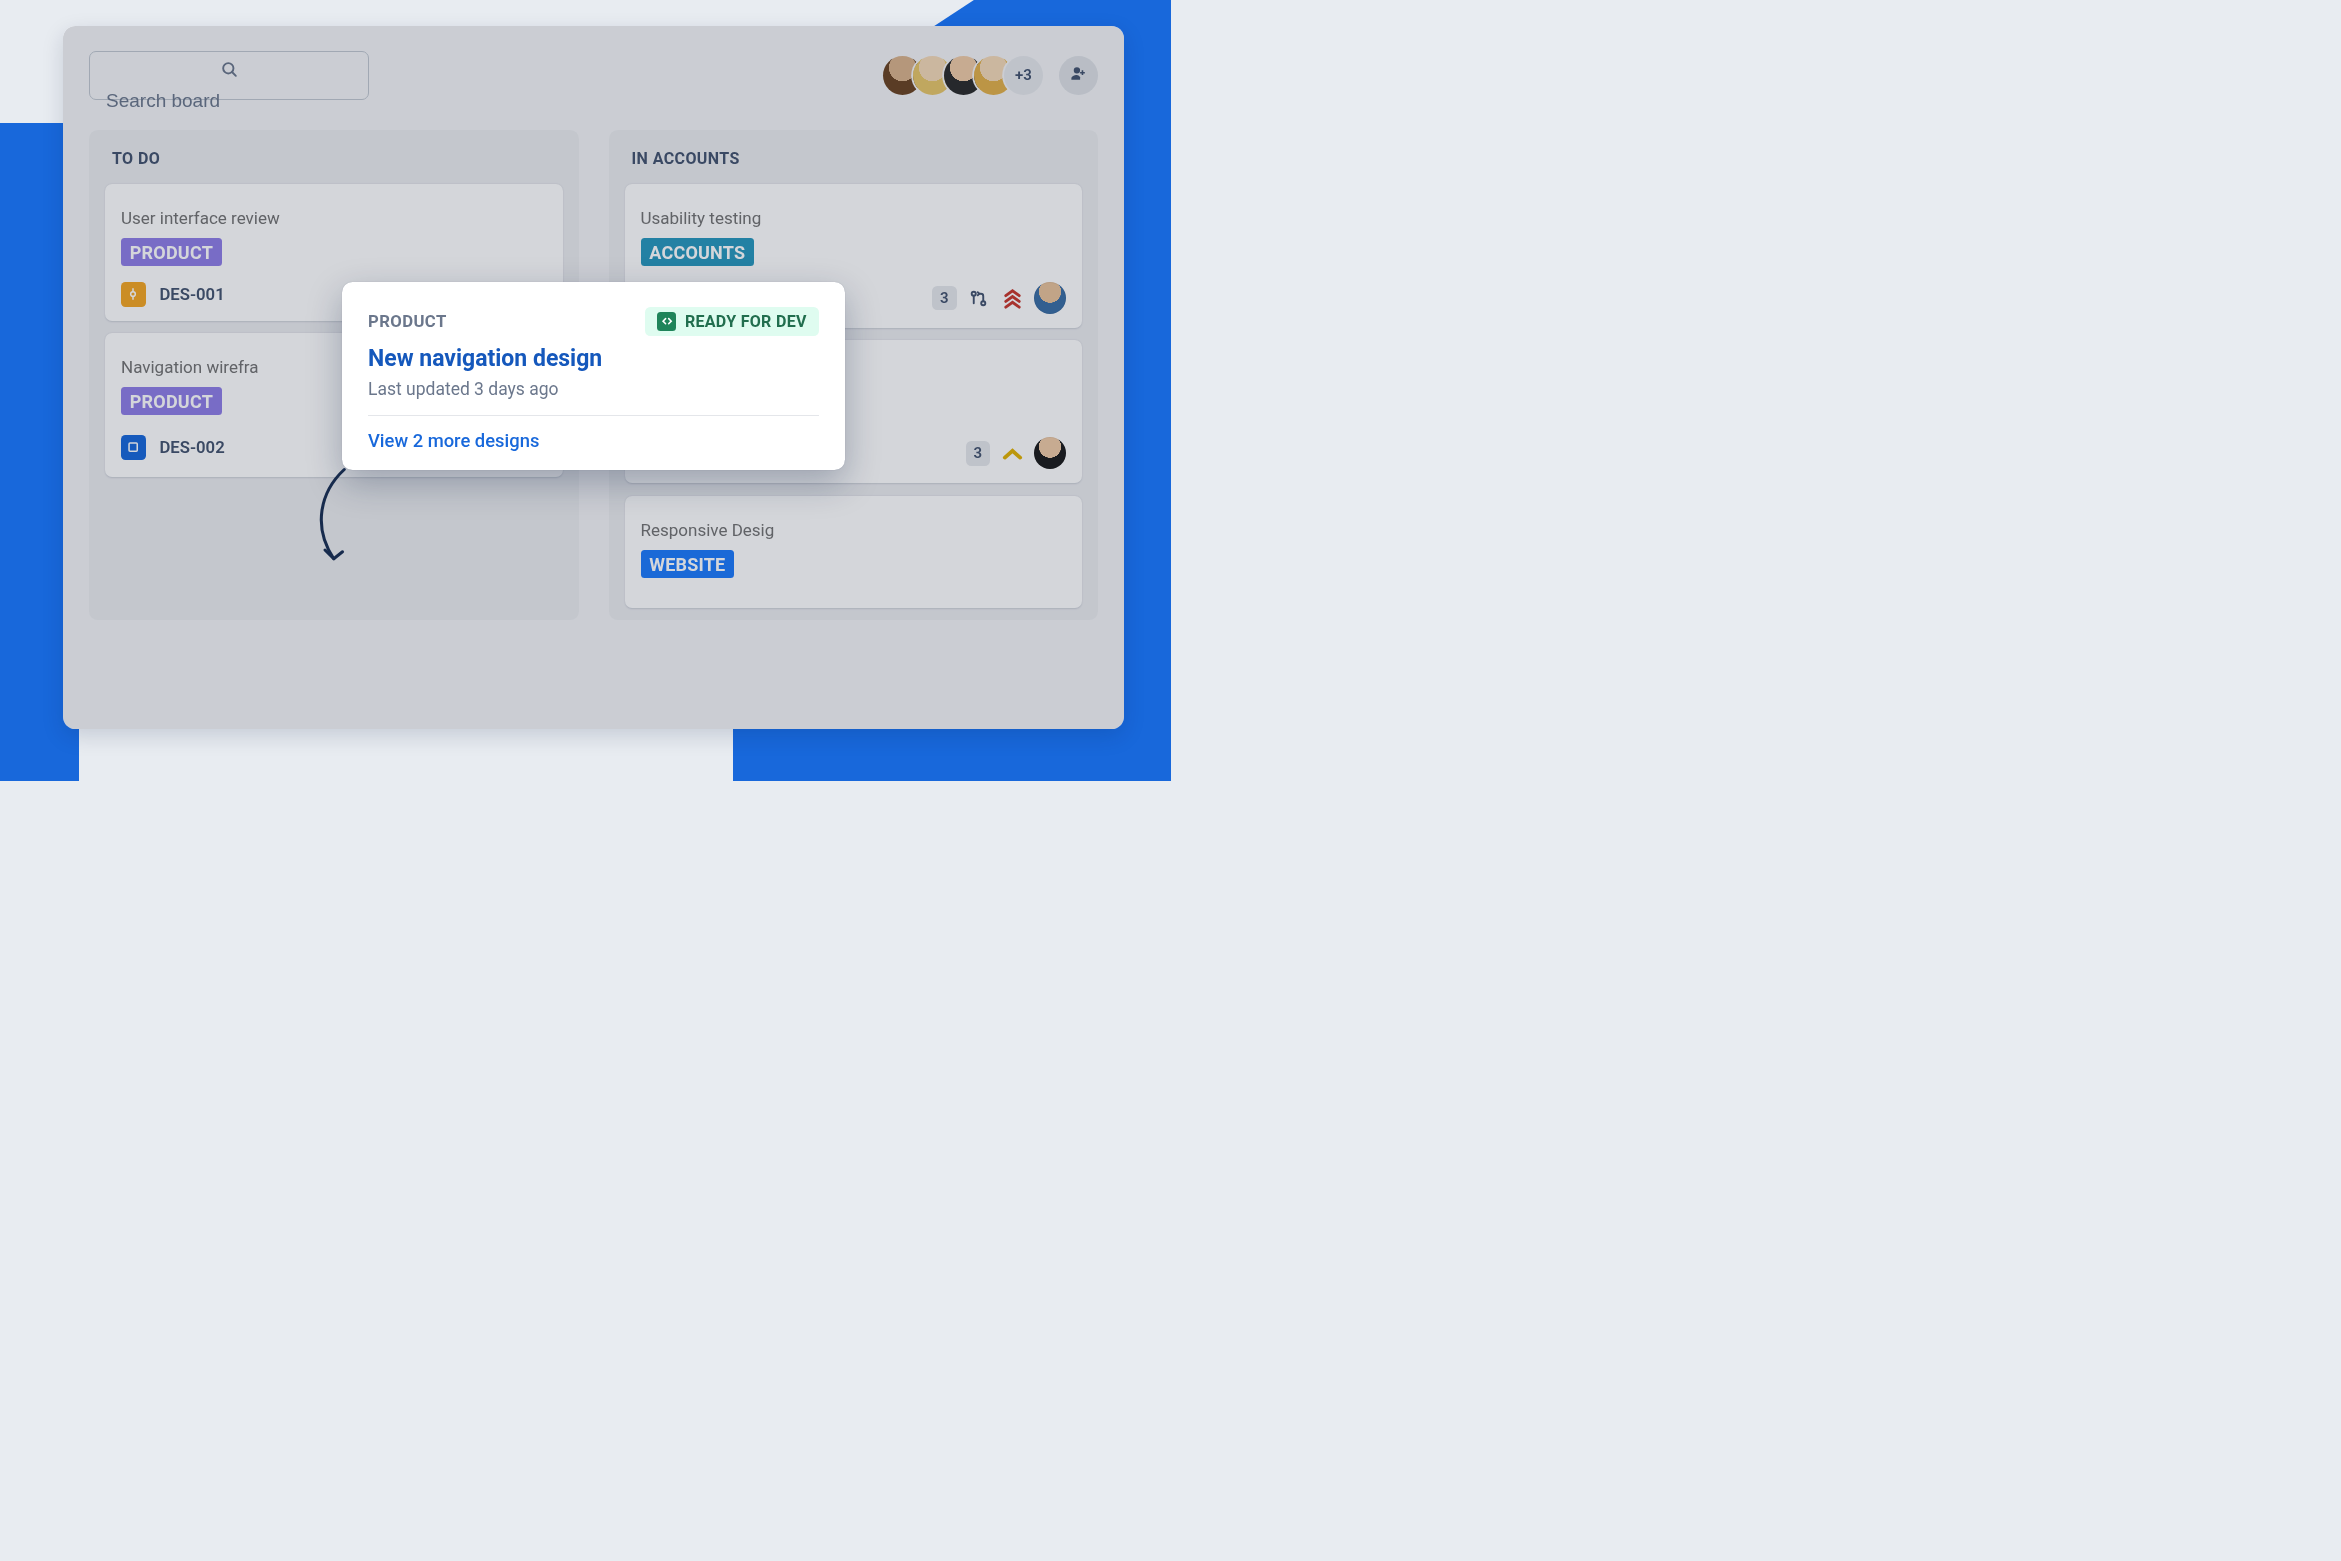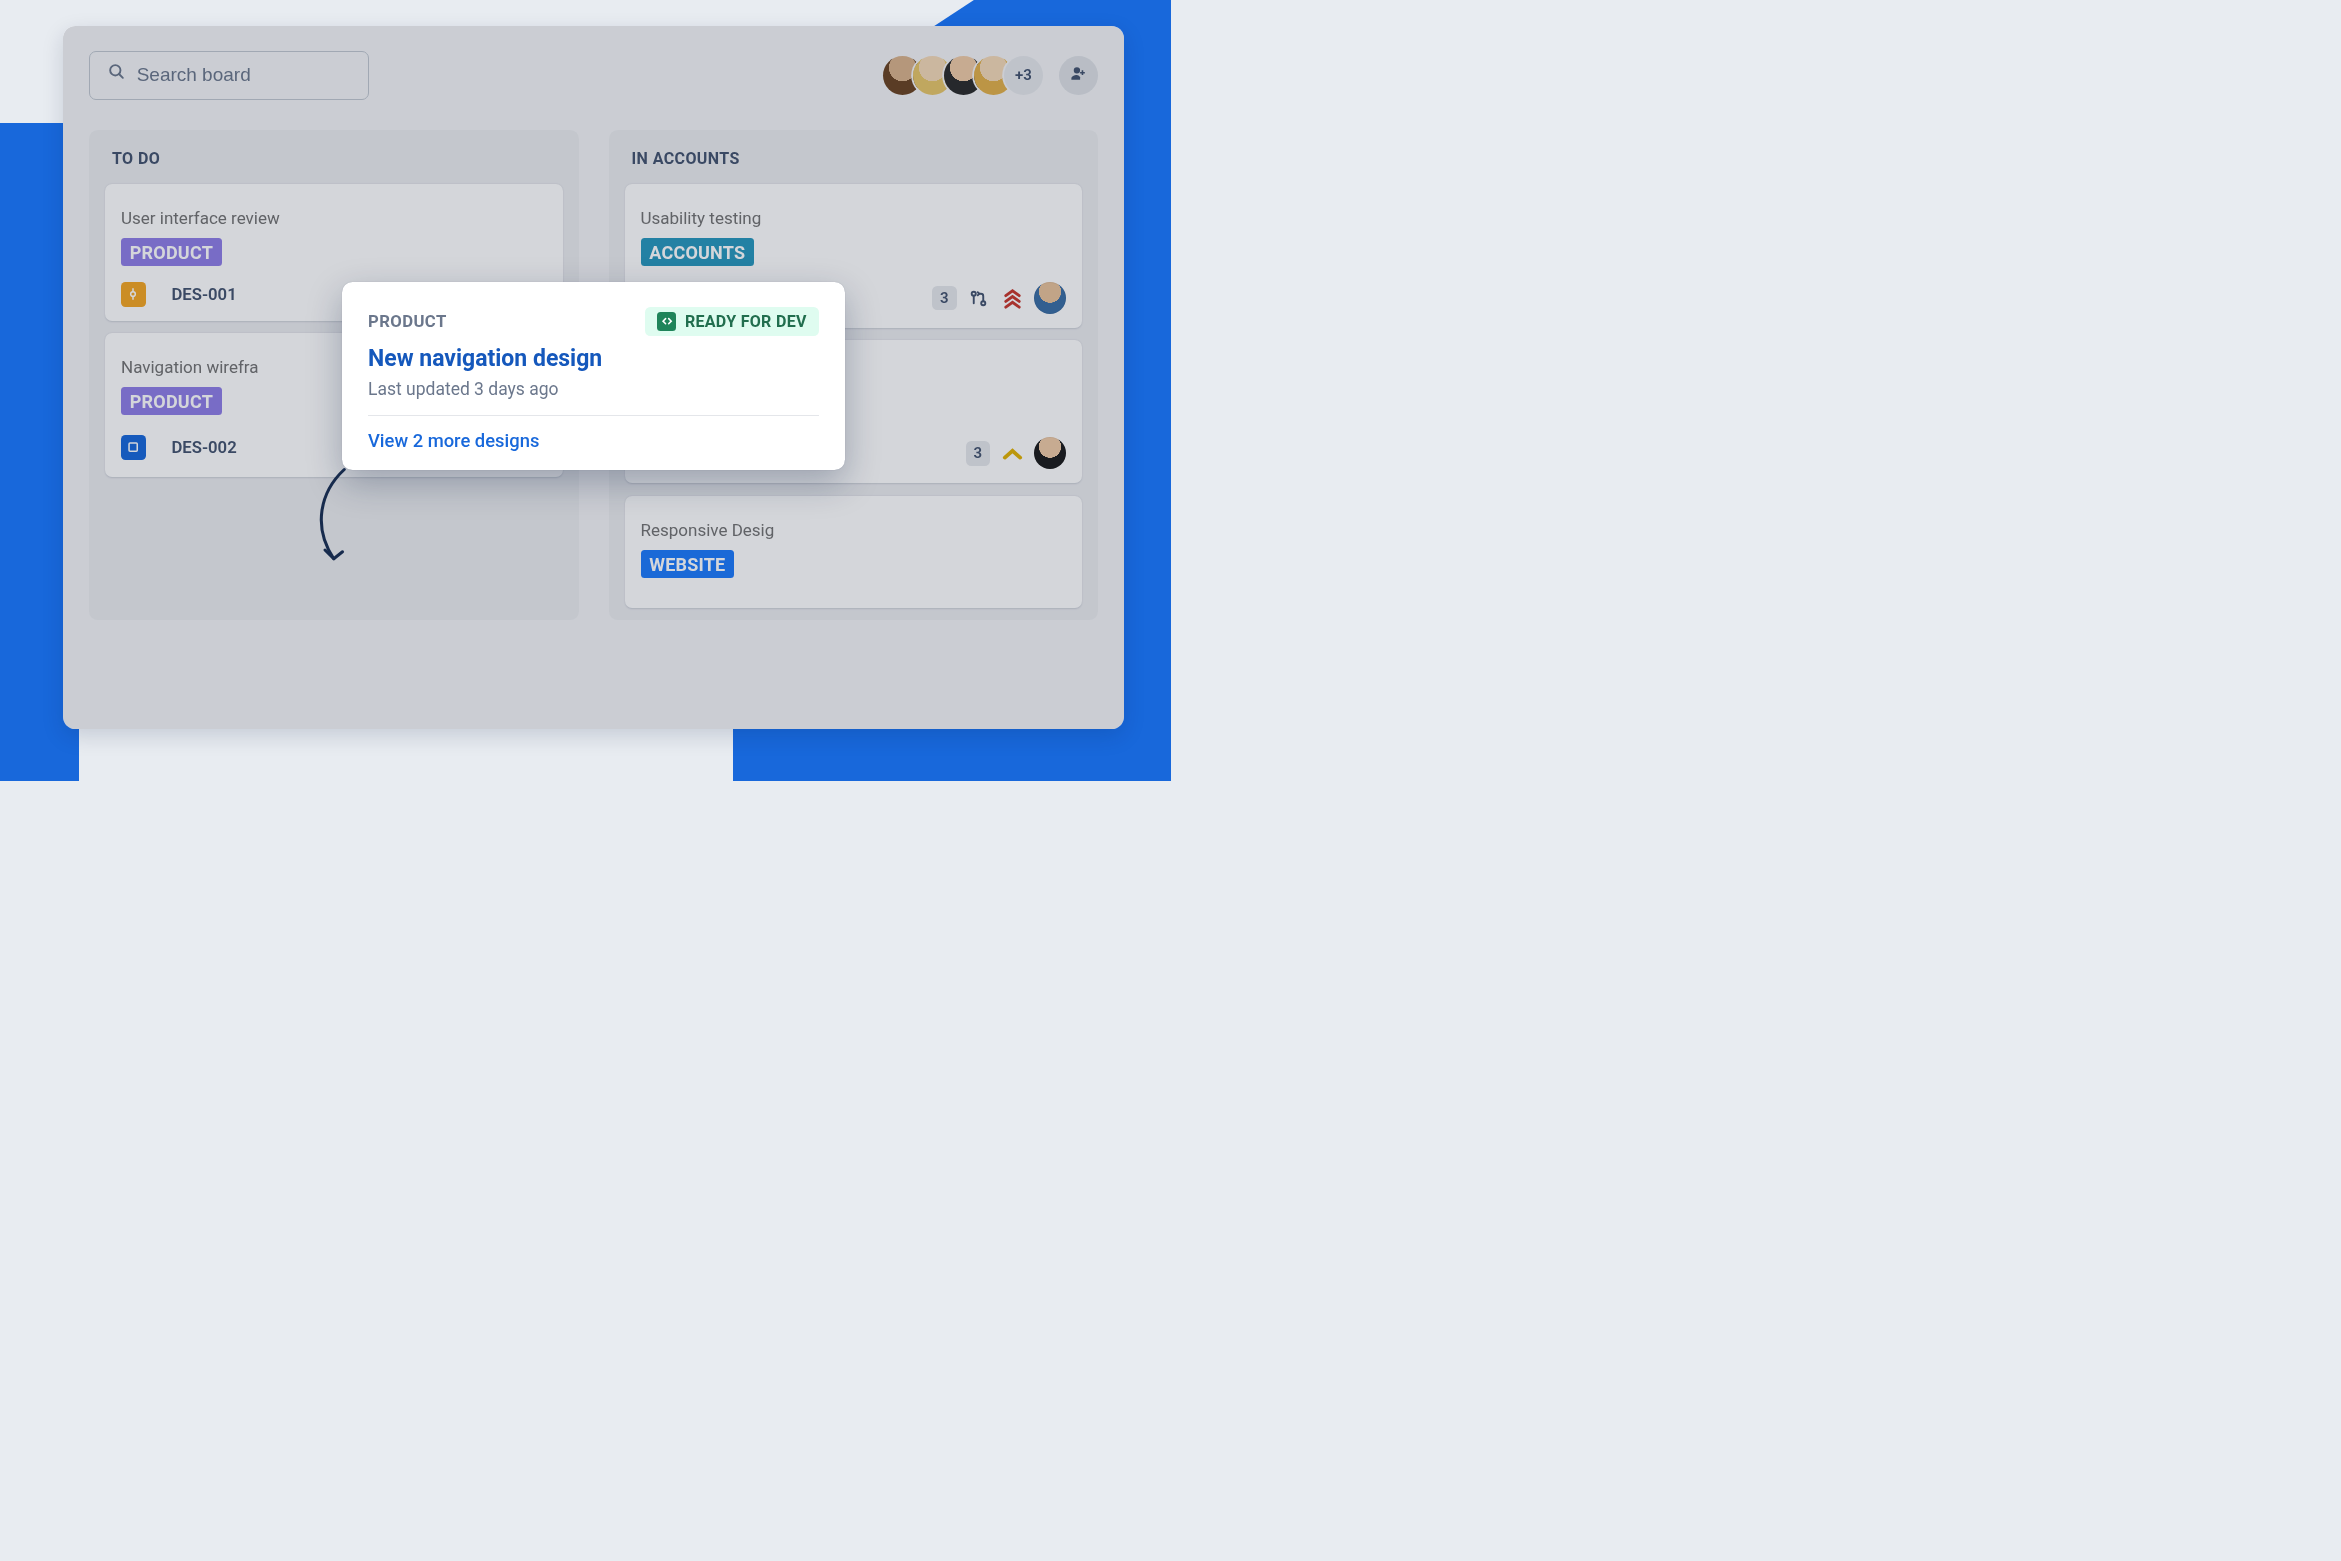--- a/index.html
+++ b/index.html
@@ -37,24 +37,25 @@
     background: rgba(15,27,50,0.18);
     pointer-events: none;
     z-index: 5;
     border-radius: 12.3px;
   }
   .top-bar {
     display: flex; justify-content: space-between; align-items: center;
     margin-bottom: 30px;
   }
   .search {
-    display: flex; gap: 10.5px;
+    display: flex; align-items: center; gap: 10.5px;
     border: 1.8px solid #c1c7d0; border-radius: 7px;
     padding: 8.8px 16px; width: 280px; height: 49px;
     background: #fff0;
+    flex-direction: column;
   }
   .search input {
     border: none; outline: none; background: transparent;
     font-size: 19px; color: #6b778c; width: 100%;
   }
   .search input::placeholder { color: #6b778c; }
   .avatars { display: flex; align-items: center; }
   .avatar-group { display: flex; }
   .avatar-group .av { margin-left: -8.8px; }
   .av {
@@ -90,21 +91,21 @@
     font-size: 18px; font-weight: 700; letter-spacing: 0.2px; color:#fff;
   }
   .l-product { background:#8F7EE7; }
   .l-billing { background:#6AA84F; }
   .l-website { background:#1D7AFC; }
   .l-account { background:#2898BD; }
   .card-foot {
     display:flex; align-items:center; justify-content:space-between;
     gap: 8.8px;
   }
-  .id-block { display:flex; align-items:center; gap:26px; }
+  .id-block { display:flex; align-items:center; gap:14px; }
   .task-icon {
     width:24.5px; height:24.5px; border-radius:4.4px;
     display:flex; align-items:center; justify-content:center;
   }
   .ti-orange { background:#F5A623; }
   .ti-blue { background:#1868DB; }
   .ti-green { background:#36B37E; }
   .task-id { font-size:16.7px; font-weight:600; color:#44546F; }
   .meta { display:flex; align-items:center; gap:10.5px; }
   .count {

